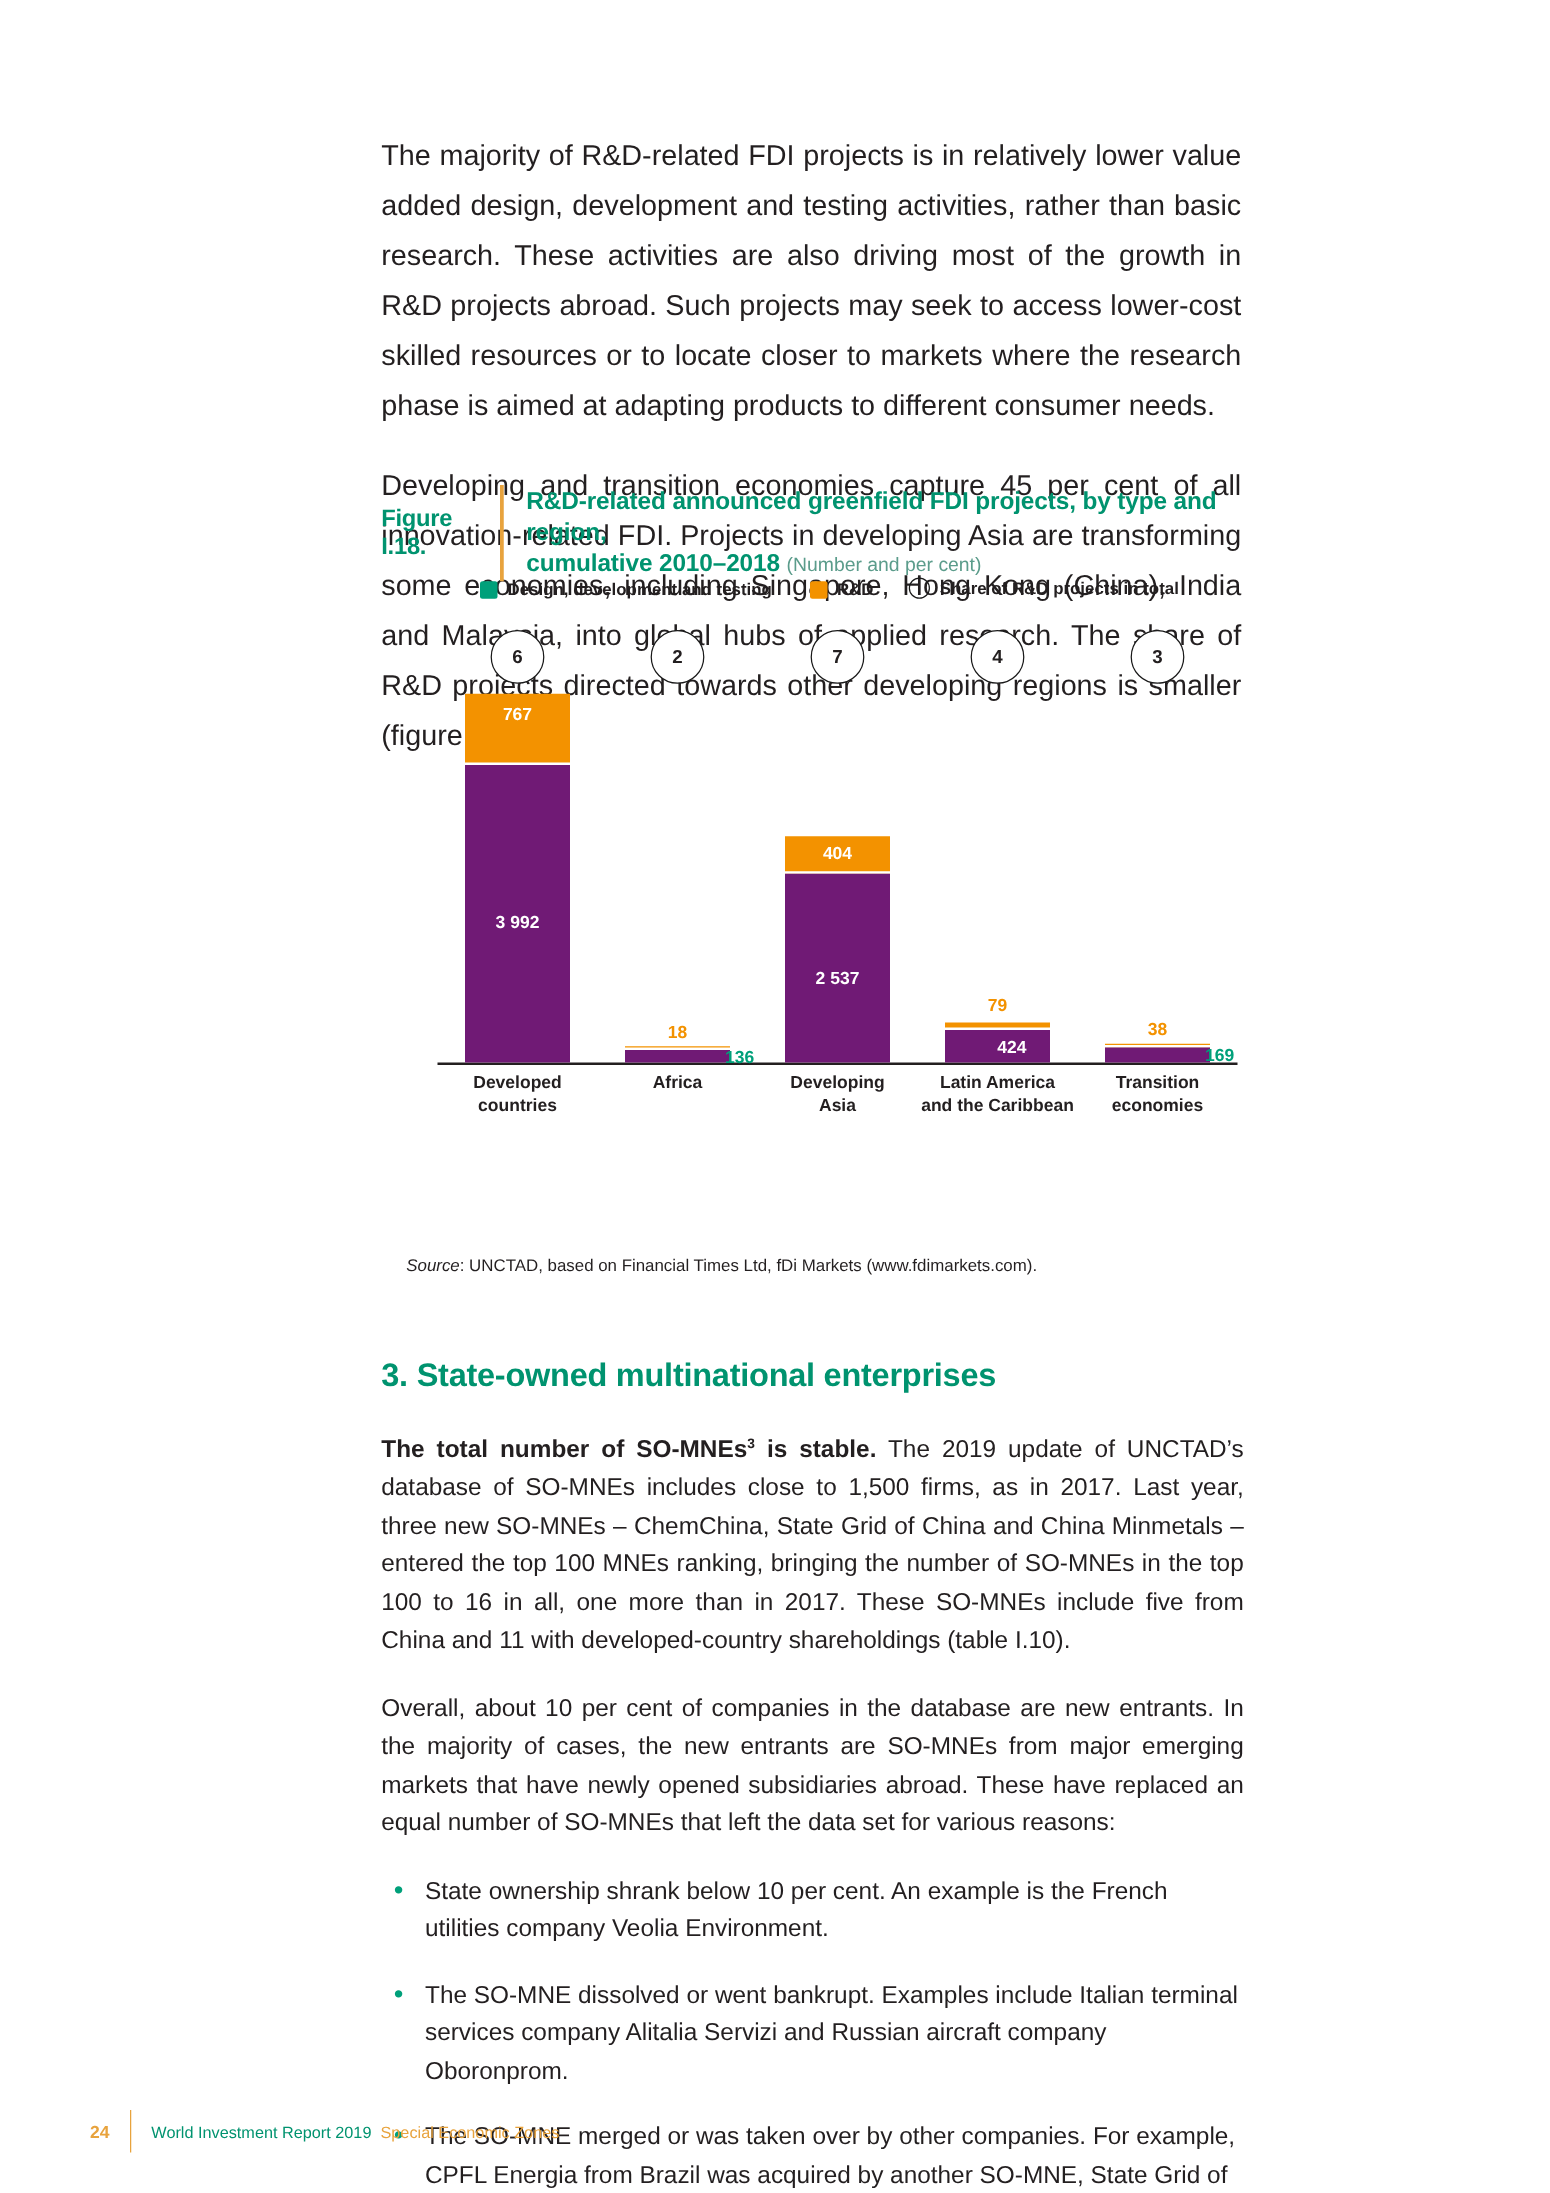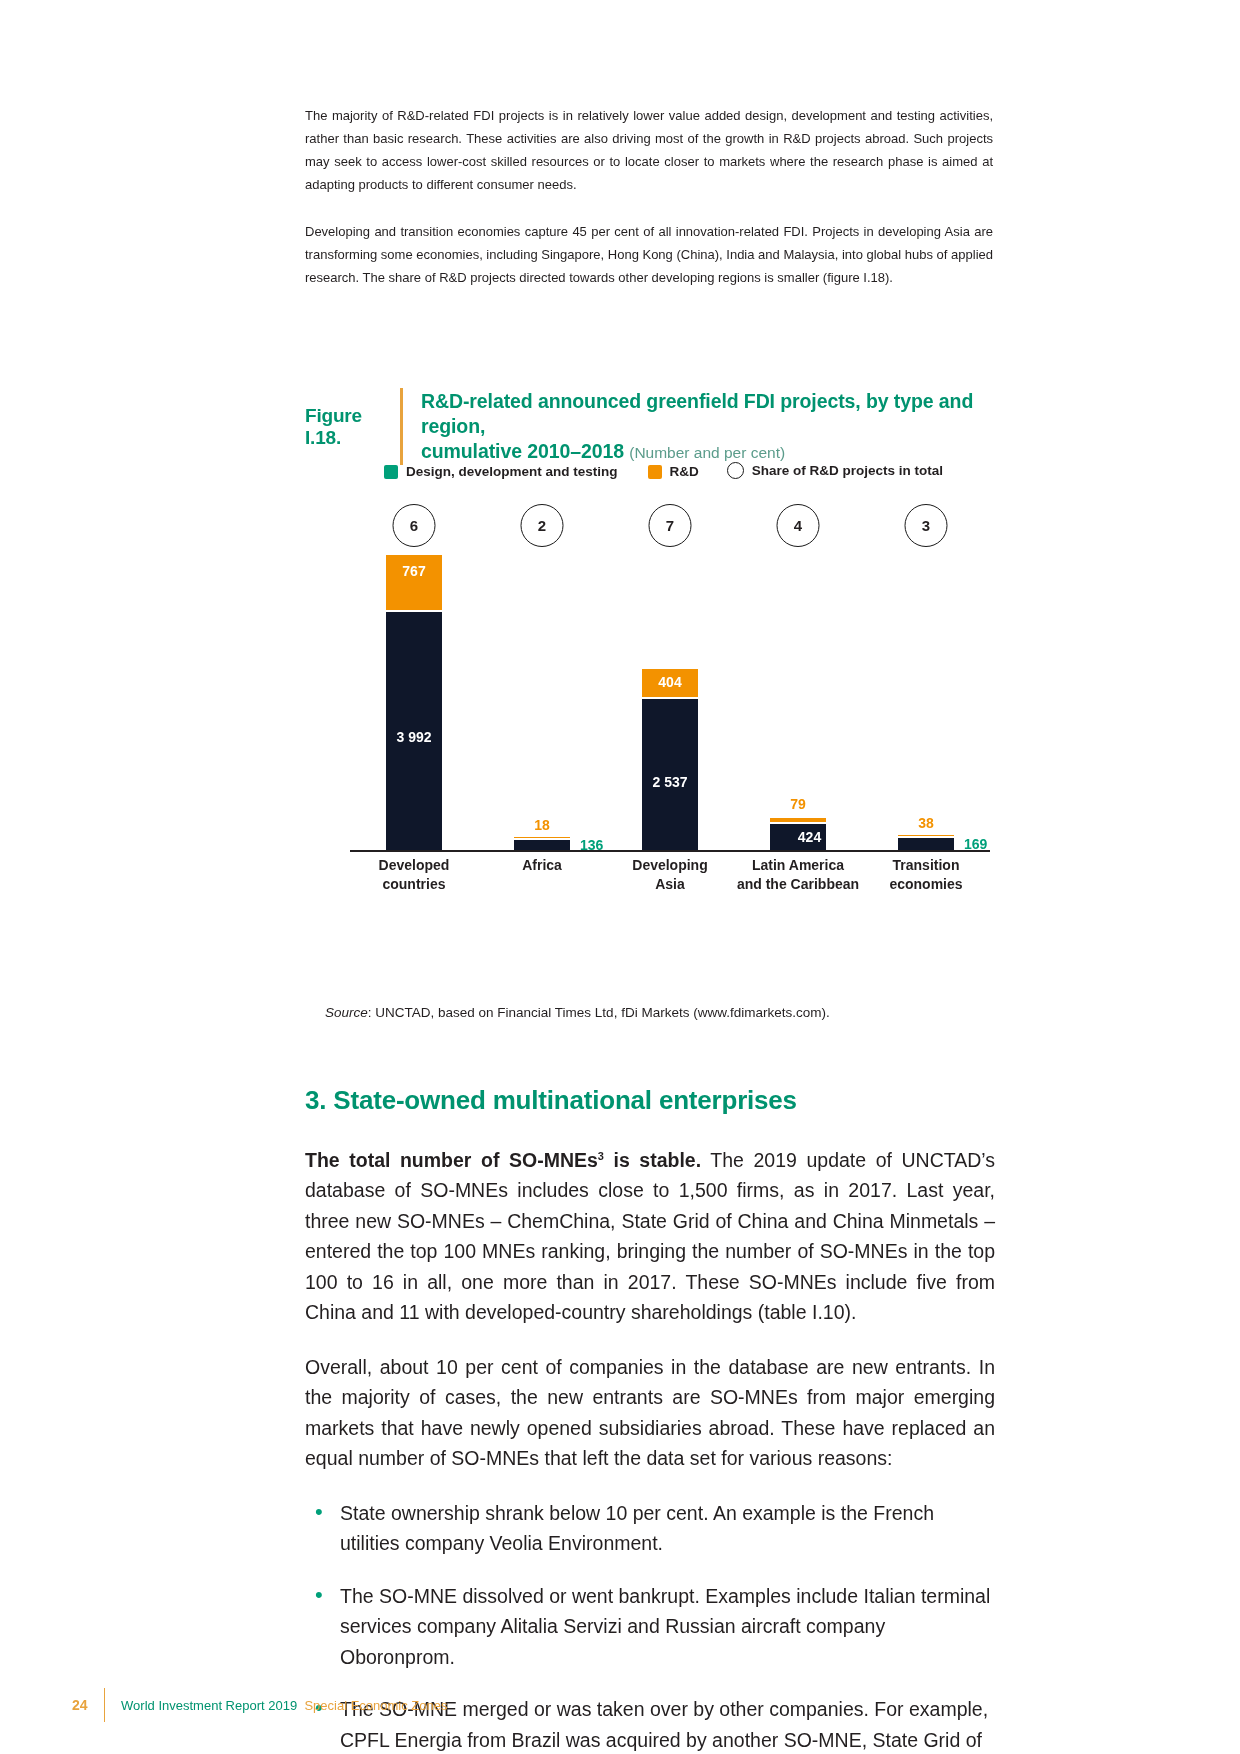--- a/index.html
+++ b/index.html
@@ -10,22 +10,22 @@
     color:#231f20;
     position:relative;
     overflow:hidden;
   }
   .page { position:absolute; left:0; top:0; width:1240px; height:1754px; }
 
   
   .content { position:absolute; left:305px; top:104px; width:688px; }
   p.para {
     margin:0 0 24px 0;
-    font-size:13px;
-    line-height:23px;
+    font-size:23px;
+    line-height:40px;
     text-align:justify;
     color:#231f20;
     font-weight:400;
   }
   p.para:last-child { margin-bottom:0; }
 
   
   .fig-head { position:absolute; left:305px; top:388px; width:690px; display:flex; align-items:stretch; }
   .fig-num {
     font-size:19px; font-weight:bold; color:#00936f;
@@ -52,24 +52,24 @@
   .chart { position:absolute; left:305px; top:498px; width:690px; height:420px; }
   .axis-line { position:absolute; left:45px; top:352px; width:640px; height:1.6px; background:#231f20; }
   .cols { position:absolute; left:45px; top:0; width:640px; height:352px; display:flex; }
   .col { flex:1; position:relative; height:100%; }
   .circle {
     position:absolute; top:6px; left:50%; transform:translateX(-50%);
     width:41px; height:41px; border:1.6px solid #1a1a1a; border-radius:50%;
     display:flex; align-items:center; justify-content:center;
     font-size:15px; font-weight:bold; color:#231f20; background:#fff;
   }
-  .stack { position:absolute; bottom:0; left:50%; transform:translateX(-50%); width:56px; }
+  .stack { position:absolute; bottom:0; left:50%; transform:translateX(-50%); width:84px; }
   .seg { width:100%; position:relative; box-sizing:border-box; }
   .seg.orange { background:#f39200; border-bottom:2px solid #fff; }
-  .seg.green  { background:#0f172a; }
+  .seg.green  { background:#701a75; }
   .seg .inlabel {
     position:absolute; left:0; right:0; text-align:center;
     font-size:14px; font-weight:bold; color:#ffffff;
   }
   .seg.orange .inlabel { top:8px; }
   .seg.green  .inlabel { bottom:8px; }
   .outlabel {
     position:absolute; left:0; right:0; text-align:center;
     font-size:14px; font-weight:bold; color:#f39200;
   }

